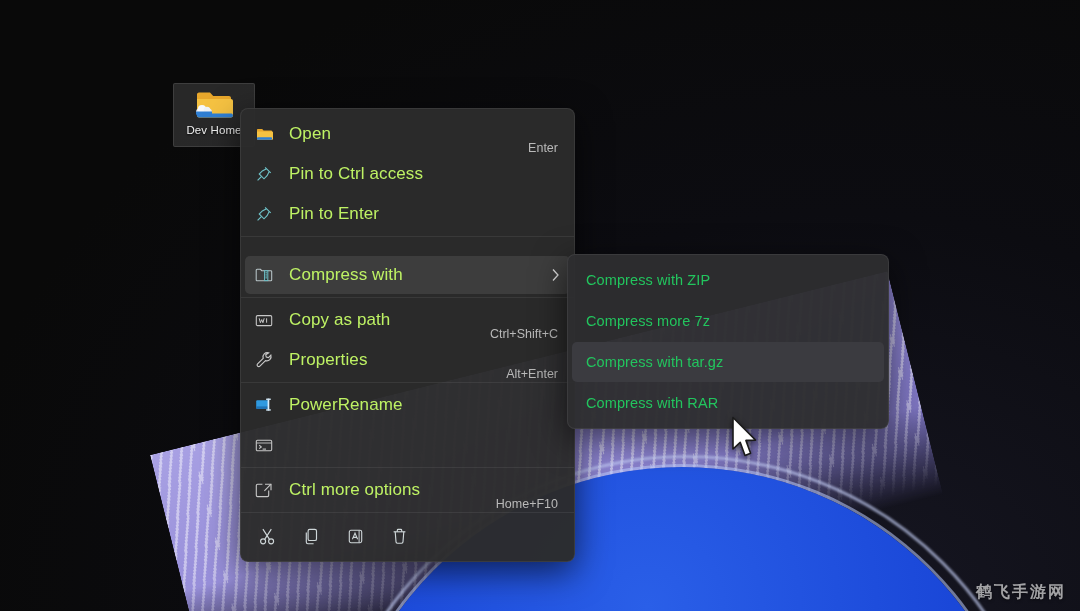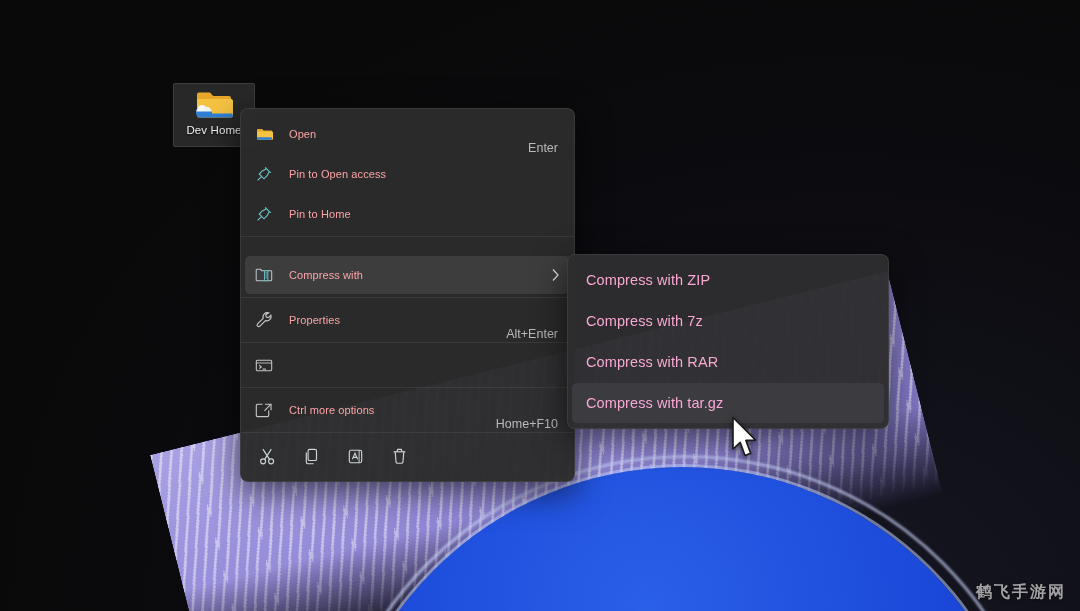--- a/index.html
+++ b/index.html
@@ -223,22 +223,22 @@
     cursor: default;
   }
   .mi.hl { background: #3d3d3d; margin-top: 19px; }
   .mi .ic {
     width: 22px; height: 20px;
     display: flex; align-items: center; justify-content: center;
     flex: 0 0 22px;
     margin-right: 14px;
   }
   .mi .lbl {
-    font-size: 11px;
-    color: #fca5a5;
+    font-size: 17px;
+    color: #bef264;
     flex: 1 1 auto;
     letter-spacing: .1px;
   }
   .mi .accel {
     font-size: 12.5px;
     color: #b9b9b9;
     margin-left: auto;
     padding-right: 2px;
     margin-top: 28px;
   }
@@ -283,21 +283,21 @@
   .smi {
     display: flex;
     align-items: center;
     height: 40px;
     margin: 1px 4px;
     padding: 0 14px;
     border-radius: 5px;
     box-sizing: border-box;
   }
   .smi.hl { background: #3b3b40; }
-  .smi .lbl { font-size: 14.5px; color: #f9a8d4; letter-spacing: .1px; }
+  .smi .lbl { font-size: 14.5px; color: #22c55e; letter-spacing: .1px; }
 
   
   .cursor {
     position: absolute;
     left: 731px;
     top: 416px;
     width: 30px;
     height: 44px;
     filter: drop-shadow(0 2px 3px rgba(0,0,0,.55));
     pointer-events: none;
@@ -364,31 +364,31 @@
       <span class="accel">Enter</span>
     </div>
 
     <div class="mi">
       <span class="ic">
         <svg width="18" height="18" viewBox="0 0 18 18" fill="none" stroke="#6fc3c9" stroke-width="1.1">
           <path d="M10.1 2.3l5.6 5.6M11.6 3.8l-4.3 2.1-3.1 3.1 4.8 4.8 3.1-3.1 2.1-4.3"></path>
           <path d="M6.6 11.4L2.6 15.4"></path>
         </svg>
       </span>
-      <span class="lbl">Pin to Open access</span>
+      <span class="lbl">Pin to Ctrl access</span>
     </div>
 
     <div class="mi">
       <span class="ic">
         <svg width="18" height="18" viewBox="0 0 18 18" fill="none" stroke="#6fc3c9" stroke-width="1.1">
           <path d="M10.1 2.3l5.6 5.6M11.6 3.8l-4.3 2.1-3.1 3.1 4.8 4.8 3.1-3.1 2.1-4.3"></path>
           <path d="M6.6 11.4L2.6 15.4"></path>
         </svg>
       </span>
-      <span class="lbl">Pin to Home</span>
+      <span class="lbl">Pin to Enter</span>
     </div>
 
     <div class="sep"></div>
 
     <div class="mi hl">
       <span class="ic">
         <svg width="18" height="16" viewBox="0 0 18 16" fill="none" stroke="#b9c6c9" stroke-width="1.05">
           <path d="M1.2 3.2c0-.5.4-.9.9-.9h3.4l1.2 1.4h9.1c.5 0 .9.4.9.9v8.3c0 .5-.4.9-.9.9H2.1c-.5 0-.9-.4-.9-.9z"></path>
           <rect x="9.6" y="3.7" width="3.2" height="9.9" fill="#2b2b2b" stroke="#6fc3c9" stroke-width="1"></rect>
           <path d="M10.4 5.2h1.6M10.4 7.1h1.6M10.4 9h1.6M10.4 10.9h1.6" stroke="#6fc3c9" stroke-width="1"></path>
@@ -397,33 +397,56 @@
       <span class="lbl">Compress with</span>
       <span class="chev">
         <svg width="9" height="14" viewBox="0 0 9 14" fill="none" stroke="#dcdcdc" stroke-width="1.3">
           <path d="M2 1.5L7 7l-5 5.5"></path>
         </svg>
       </span>
     </div>
 
     <div class="sep"></div>
 
+    <div class="mi">
+      <span class="ic">
+        <svg width="18" height="15" viewBox="0 0 18 15" fill="none" stroke="#c8c8c8" stroke-width="1.05">
+          <rect x="1.3" y="2.6" width="15.4" height="10" rx="1.2"></rect>
+          <path d="M4.2 5.3l1.2 4.4 1.3-3.1 1.2 3.1 1.3-4.4" stroke-width="1"></path>
+          <path d="M11.6 5.3v4.4" stroke-width="1"></path>
+        </svg>
+      </span>
+      <span class="lbl">Copy as path</span>
+      <span class="accel">Ctrl+Shift+C</span>
+    </div>
 
     <div class="mi">
       <span class="ic">
         <svg width="18" height="18" viewBox="0 0 18 18" fill="none" stroke="#c8c8c8" stroke-width="1.15">
           <path d="M13.6 1.9a4.3 4.3 0 00-5.4 5.4L2.6 12.9a1.6 1.6 0 102.3 2.3l5.6-5.6a4.3 4.3 0 005.4-5.4l-2.4 2.4-2.2-.6-.6-2.2z"></path>
         </svg>
       </span>
       <span class="lbl">Properties</span>
       <span class="accel">Alt+Enter</span>
     </div>
 
     <div class="sep"></div>
 
+    <div class="mi">
+      <span class="ic">
+        <svg width="18" height="16" viewBox="0 0 18 16">
+          <rect x="1.2" y="3.2" width="12.2" height="8.6" rx="1" fill="#2f9ae0"></rect>
+          <rect x="1.2" y="9.4" width="12.2" height="2.4" fill="#1f72b5"></rect>
+          <rect x="12.6" y="1.6" width="1.7" height="12" fill="#d6ecfa"></rect>
+          <rect x="11.1" y="1.6" width="4.7" height="1.3" fill="#d6ecfa"></rect>
+          <rect x="11.1" y="12.3" width="4.7" height="1.3" fill="#d6ecfa"></rect>
+        </svg>
+      </span>
+      <span class="lbl">PowerRename</span>
+    </div>
 
     <div class="mi">
       <span class="ic">
         <svg width="18" height="15" viewBox="0 0 18 15" fill="none" stroke="#c8c8c8" stroke-width="1.05">
           <rect x="1.3" y="2.2" width="15.4" height="10.6" rx="1.2"></rect>
           <path d="M1.3 5h15.4" stroke-width=".9"></path>
           <path d="M4.2 7.2l2.1 1.7-2.1 1.7" stroke-width="1.1"></path>
           <path d="M7.6 11.1h3.4" stroke-width="1.1"></path>
         </svg>
       </span>
@@ -483,27 +506,27 @@
       </div>
     </div>
 
   </div>
 
   <div class="submenu">
     <div class="smi">
       <span class="lbl">Compress with ZIP</span>
     </div>
     <div class="smi">
-      <span class="lbl">Compress with 7z</span>
+      <span class="lbl">Compress more 7z</span>
+    </div>
+    <div class="smi hl">
+      <span class="lbl">Compress with tar.gz</span>
     </div>
     <div class="smi">
       <span class="lbl">Compress with RAR</span>
-    </div>
-    <div class="smi hl">
-      <span class="lbl">Compress with tar.gz</span>
     </div>
   </div>
 
   <div class="cursor">
     <svg width="30" height="44" viewBox="0 0 30 44">
       <path d="M2 1.5 L2 33 L9.2 26.3 L14 39.5 L19.6 37.2 L14.9 24.4 L24.6 24.1 Z" fill="#ffffff" stroke="#1a1a1a" stroke-width="1.6" stroke-linejoin="round"></path>
     </svg>
   </div>
 
   <div class="watermark">鹤飞手游网</div>

